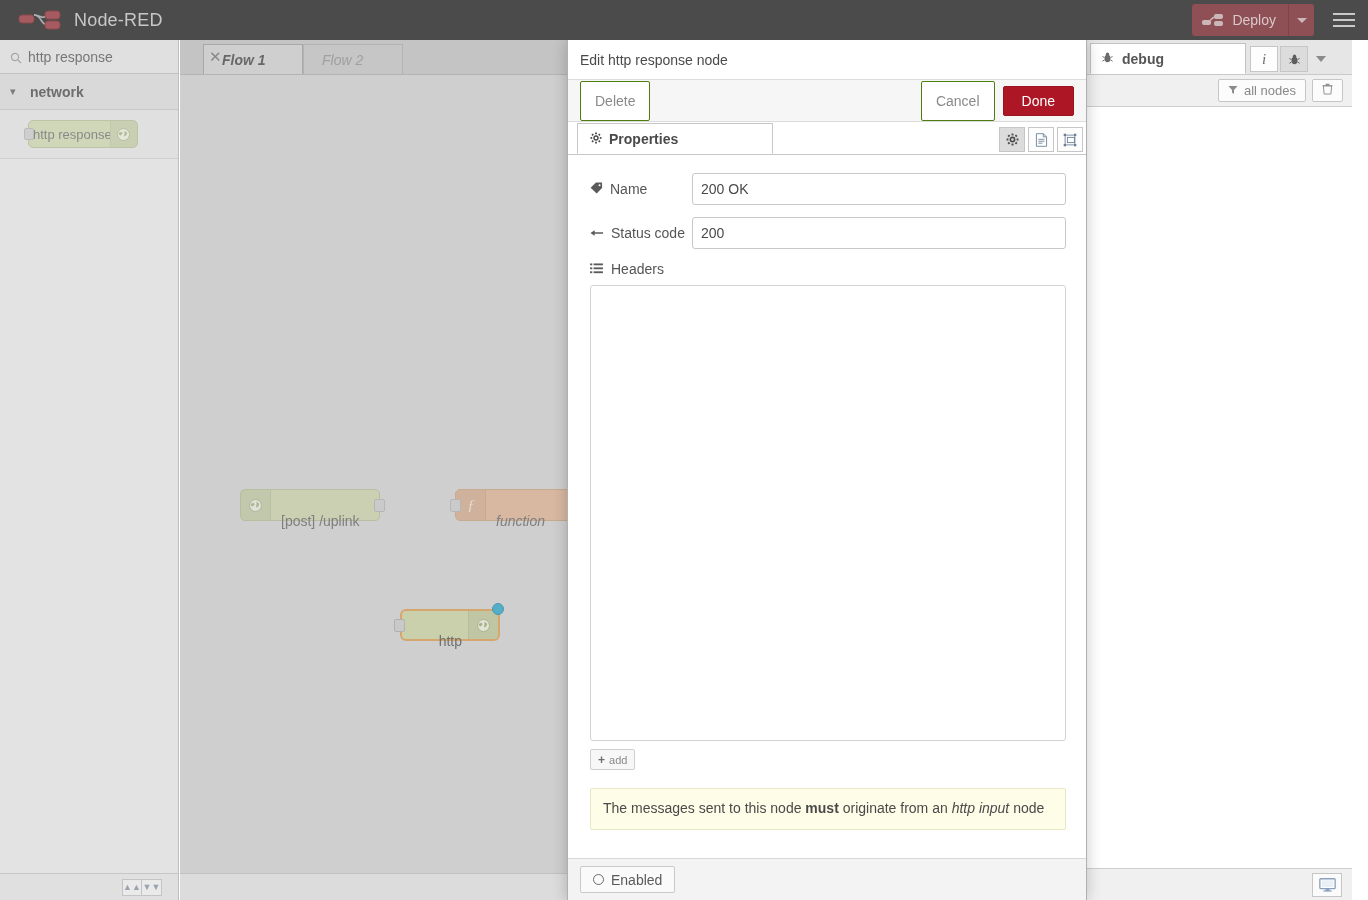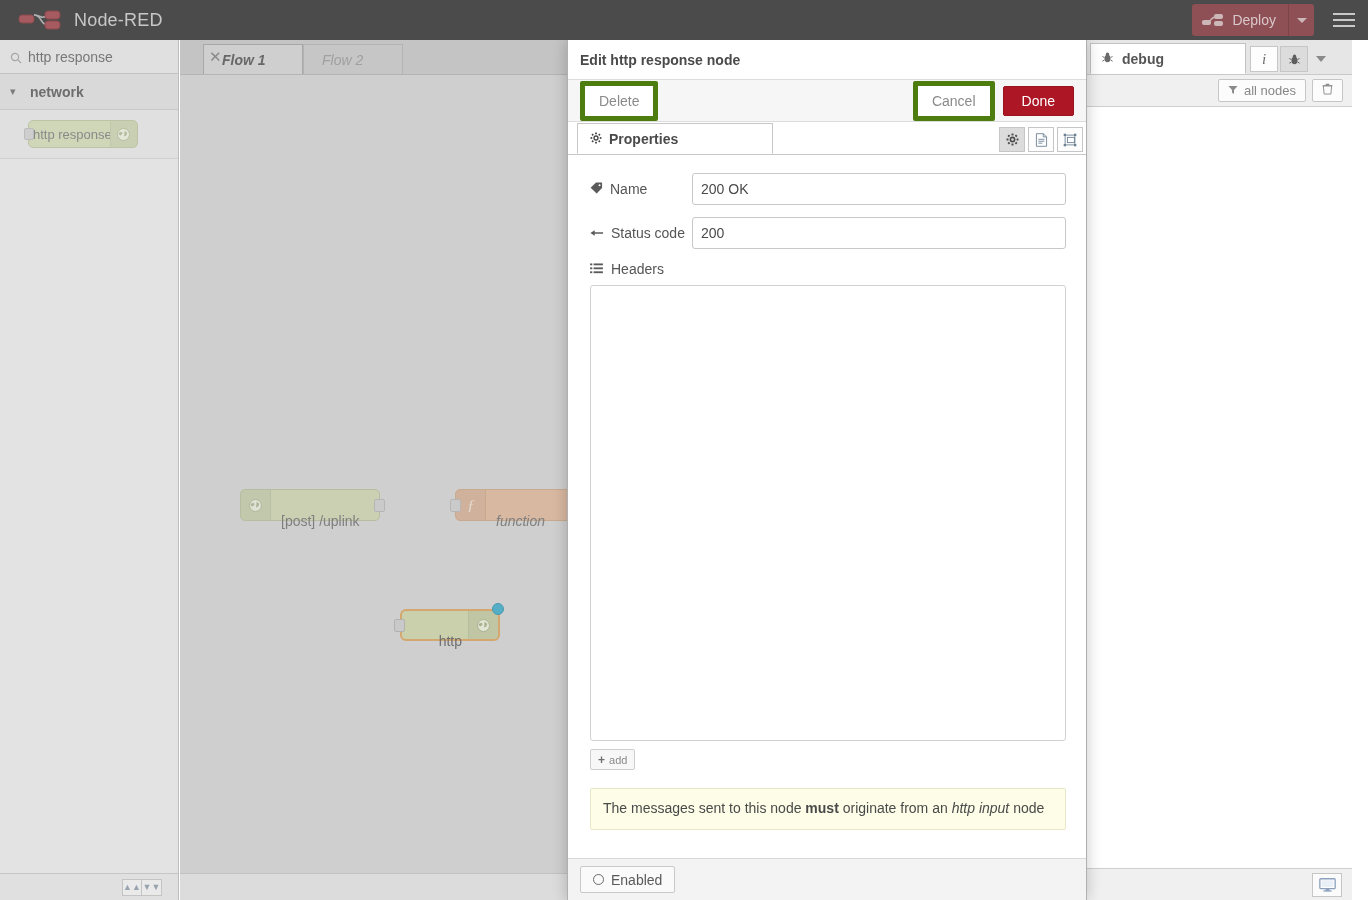--- a/index.html
+++ b/index.html
@@ -273,30 +273,30 @@
     position: absolute; left: 567px; top: 40px;
     width: 520px; height: 860px;
     background: #fff;
     border-left: 1px solid #b0b0b0; border-right: 1px solid #b0b0b0;
     box-shadow: 0 0 14px rgba(0,0,0,.22);
     z-index: 20;
     display: flex; flex-direction: column;
   }
   #dlg-title {
     height: 40px; display: flex; align-items: center; padding-left: 12px;
-    font-weight: bold; color: #4a4a4a; font-size: 14px;
+    font-weight: normal; color: #4a4a4a; font-size: 14px;
     background: #fff; border-bottom: 1px solid #dcdcdc;
   }
   #dlg-actions {
     height: 42px; background: #f6f6f6; border-bottom: 1px solid #dcdcdc;
     display: flex; align-items: center; padding: 0 12px;
   }
   .dlg-btn {
     height: 40px; padding: 4px 14px; background: #fff;
-    border: 5px solid #4d7c0f; border-radius: 2px;
+    border: 1px solid #4d7c0f; border-radius: 2px;
     font-family: inherit; font-size: 14px; color: #8a8a8a; cursor: pointer;
   }
   #dlg-actions .spacer { flex: 1 1 auto; }
   #btn-done {
     height: 30px; padding: 0 18px; margin-left: 8px;
     background: #ad1625; border: 1px solid #9c1320; border-radius: 2px;
     color: #fff; font-family: inherit; font-size: 14px; cursor: pointer;
   }
   #dlg-tabrow {
     height: 33px; background: #fff;

